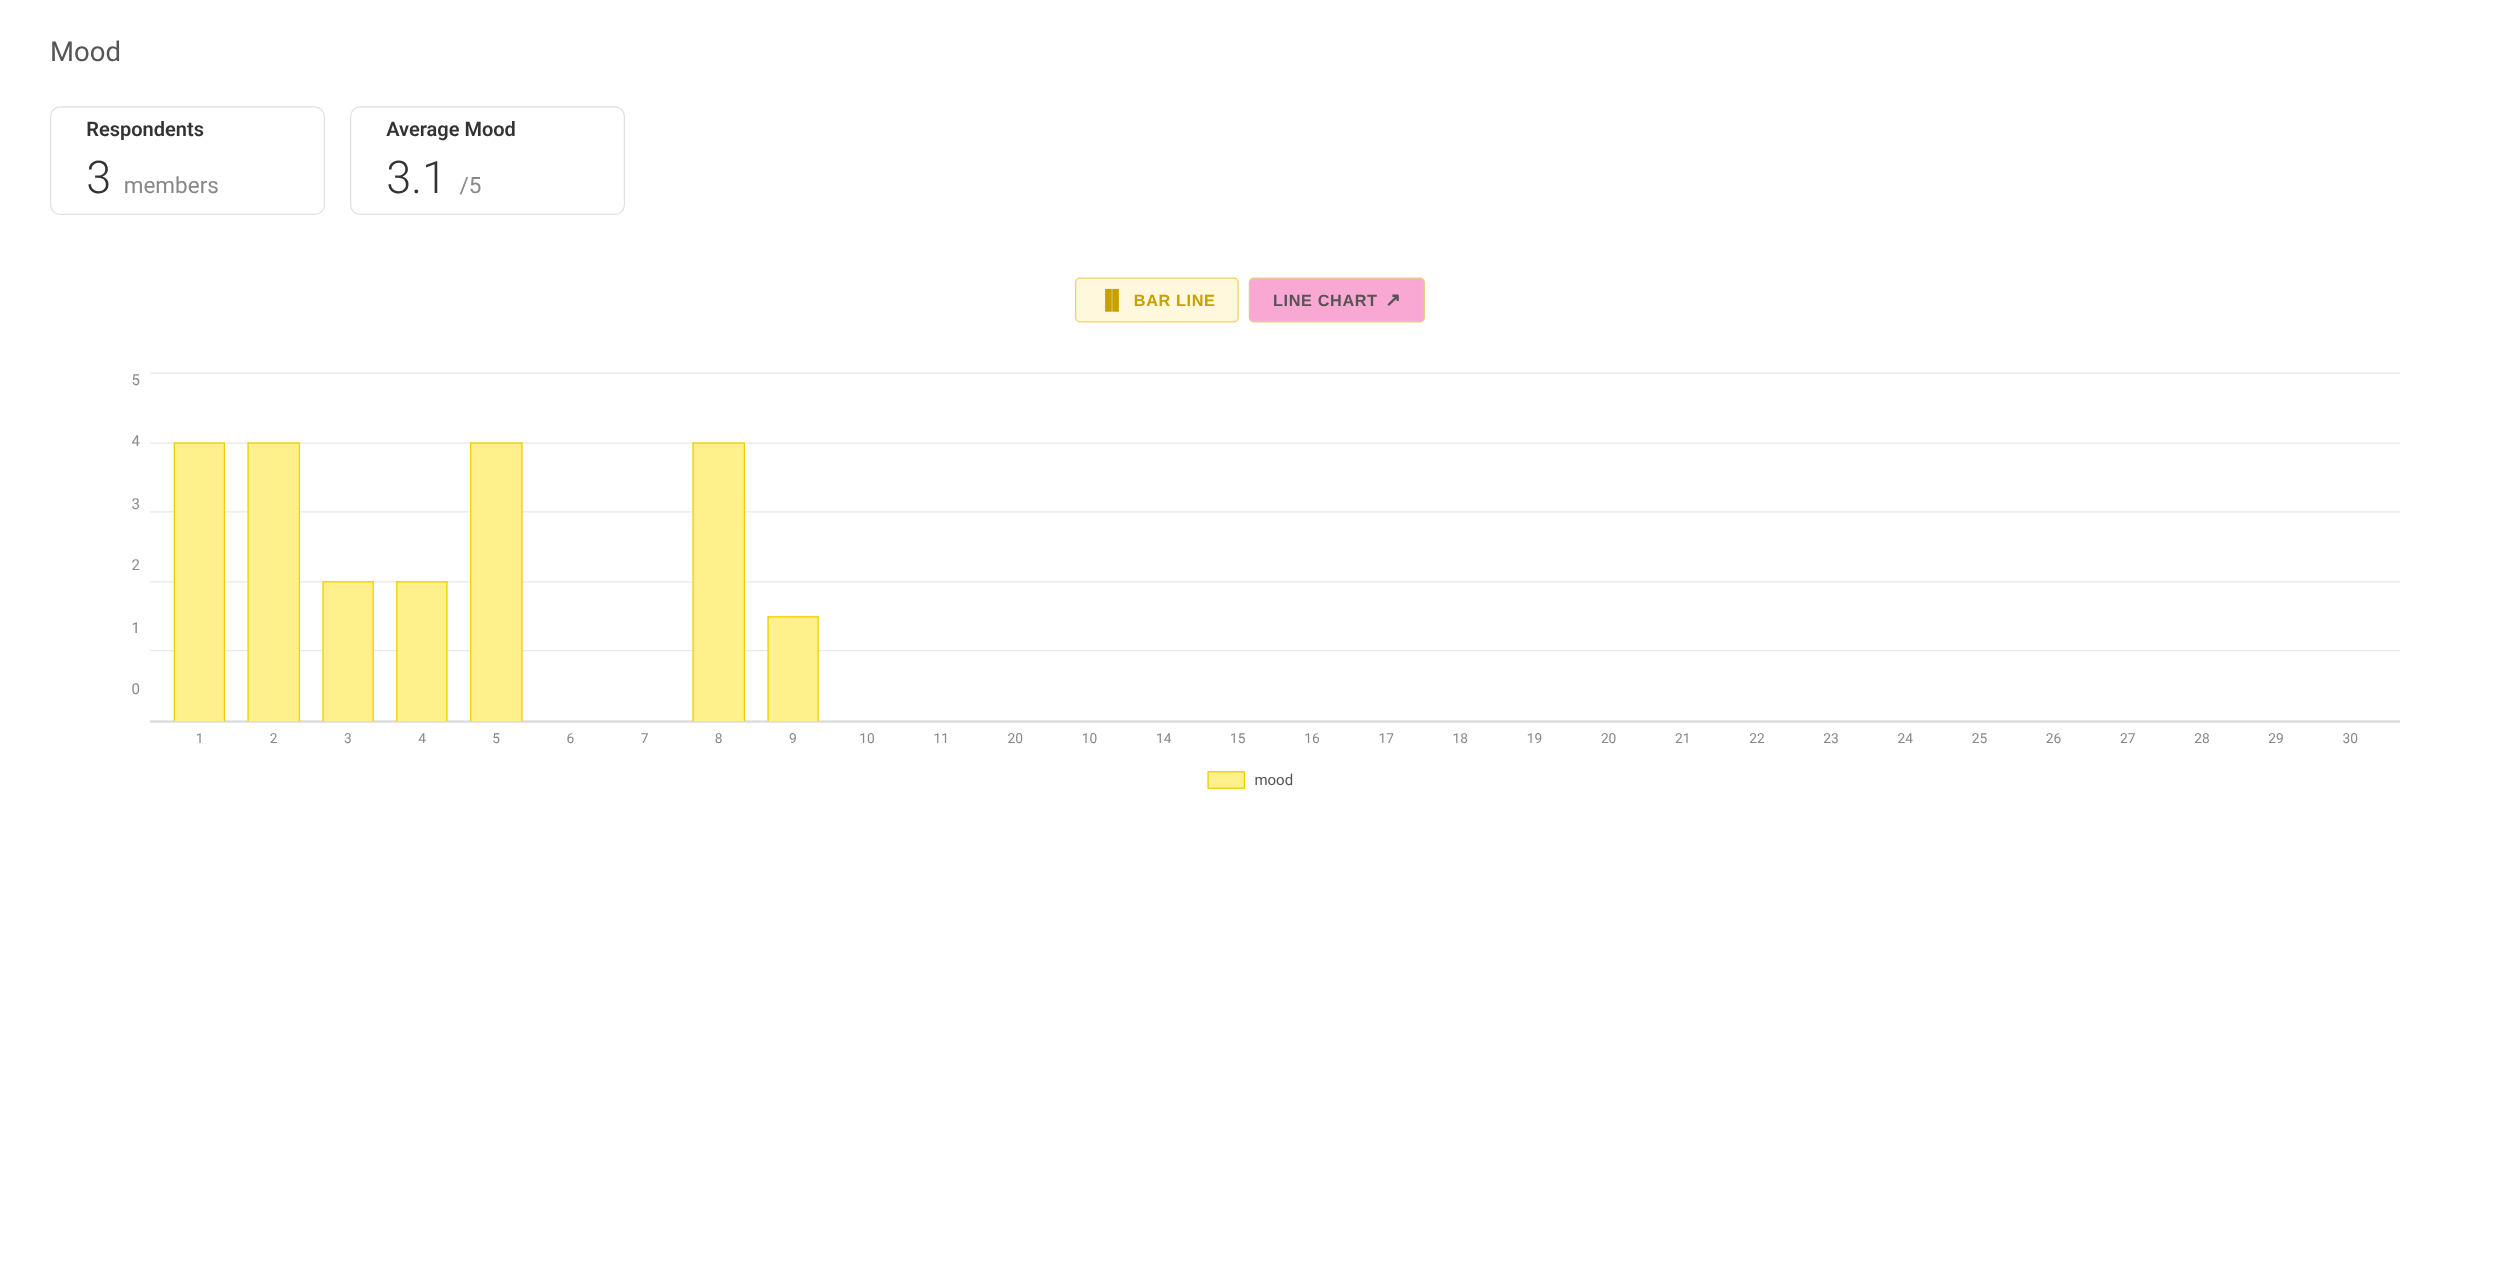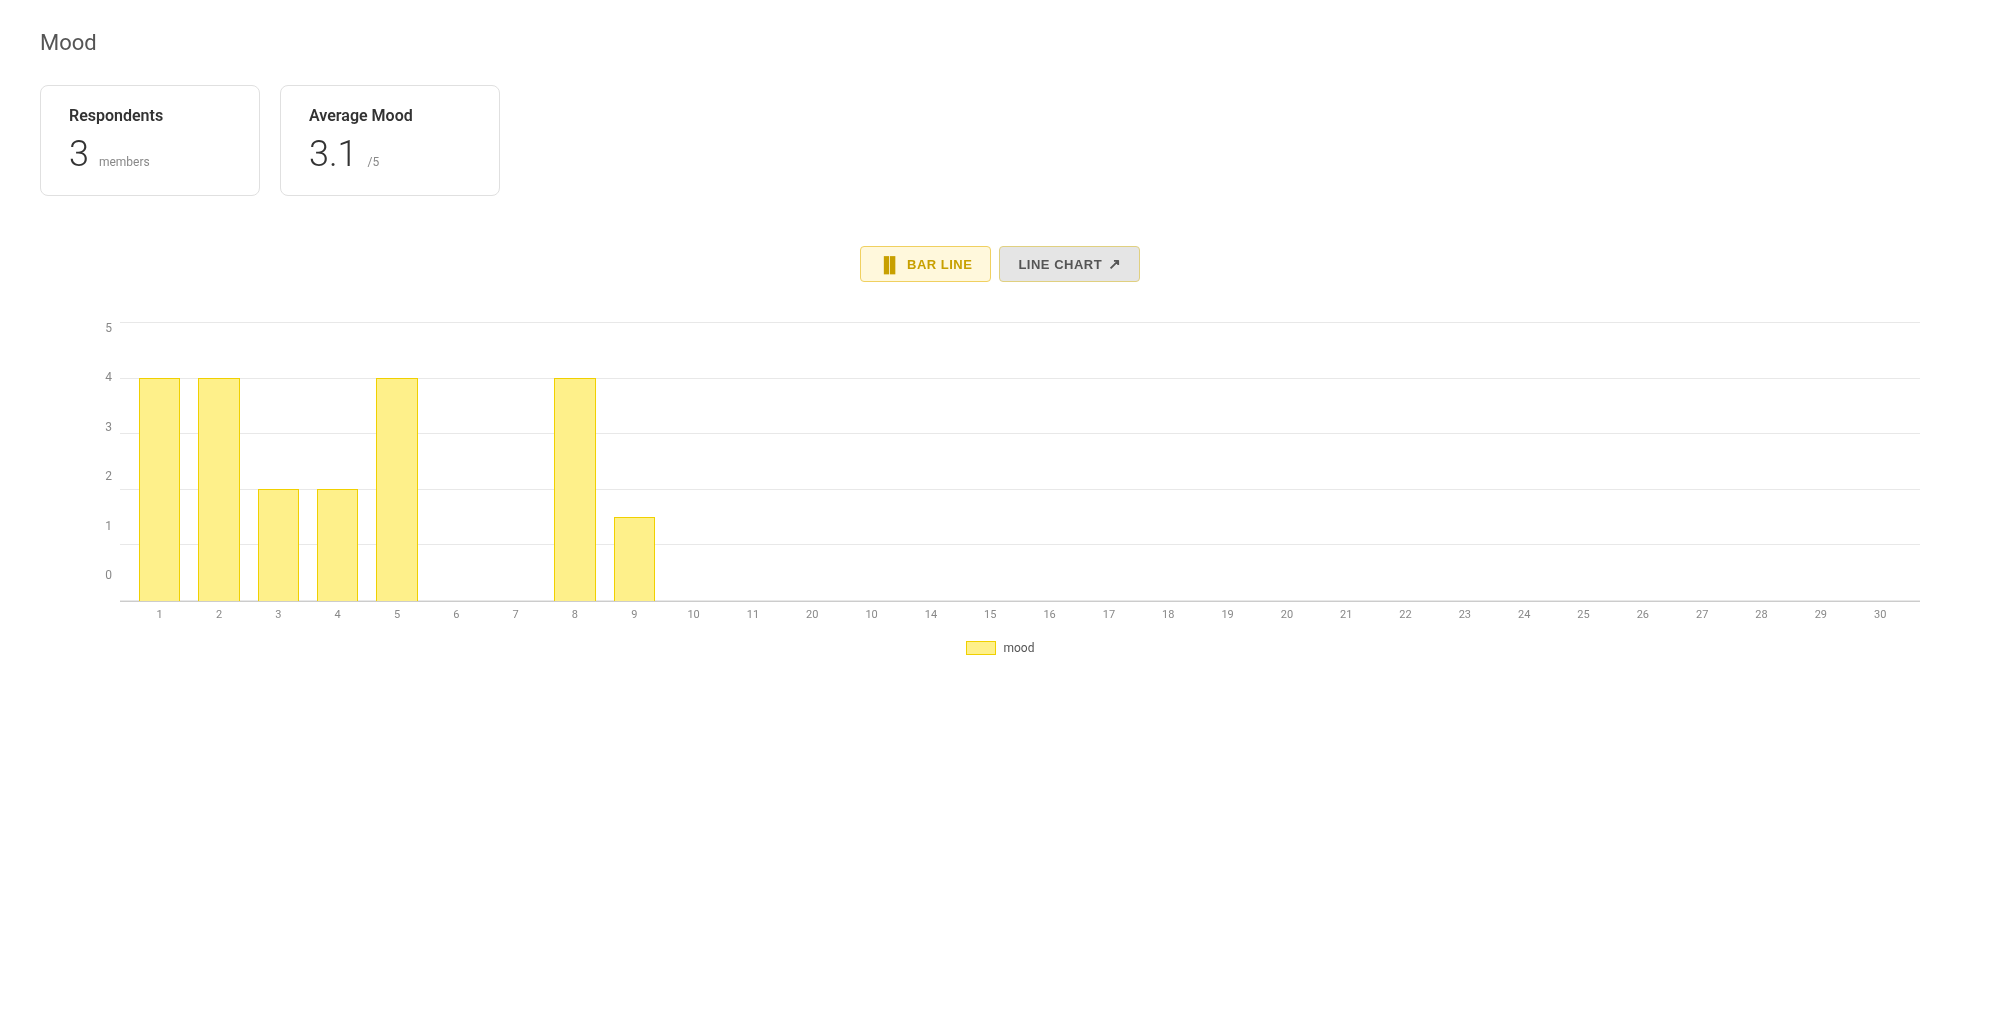--- a/index.html
+++ b/index.html
@@ -16,57 +16,57 @@
       font-weight: 400;
     }
     .stats-row {
       display: flex;
       gap: 20px;
       margin-bottom: 50px;
     }
     .stat-card {
       border: 1px solid #e0e0e0;
       border-radius: 8px;
-      padding: 20px 28px;
+      padding: 8px 28px;
       min-width: 220px;
     }
     .stat-card .card-title {
       font-size: 16px;
       font-weight: 600;
       color: #333;
       margin-bottom: 8px;
     }
     .stat-card .card-value {
       font-size: 36px;
       font-weight: 300;
       color: #333;
     }
     .stat-card .card-unit {
-      font-size: 12px;
+      font-size: 18px;
       color: #888;
       margin-left: 6px;
     }
     .chart-toggle {
       display: flex;
       justify-content: center;
       gap: 8px;
       margin-bottom: 40px;
     }
     .toggle-btn {
       display: flex;
       align-items: center;
       gap: 6px;
       padding: 8px 18px;
       border: 1px solid #e0d080;
       border-radius: 4px;
       cursor: pointer;
       font-size: 13px;
       font-weight: 600;
       letter-spacing: 0.5px;
-      background: #e5e5e5;
+      background: #f9a8d4;
       color: #555;
     }
     .toggle-btn.active {
       background: #fff8dc;
       color: #c8a000;
       border-color: #f0d060;
     }
     .toggle-btn .btn-icon {
       font-size: 15px;
     }

